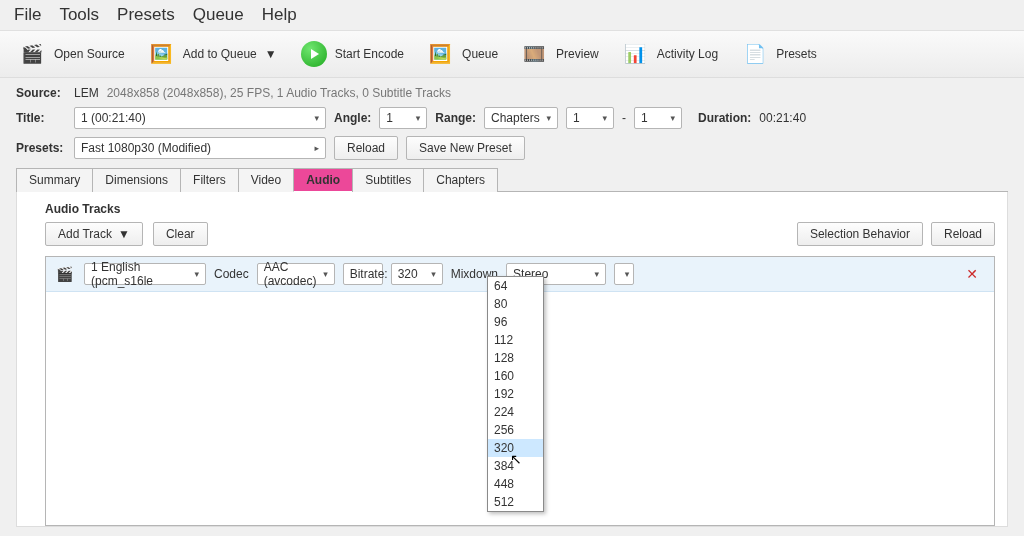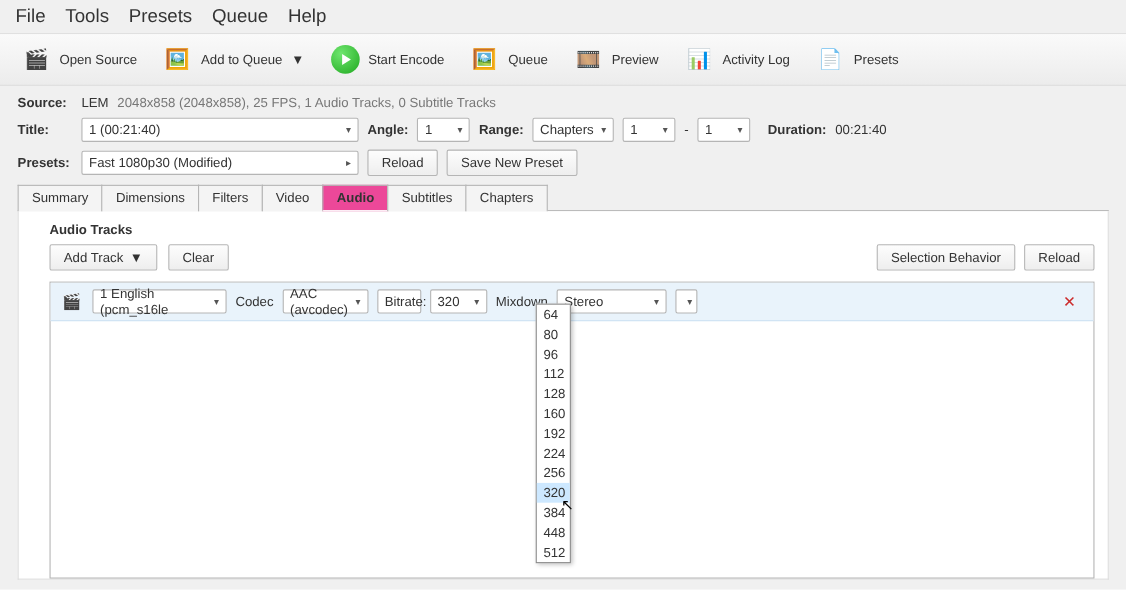--- a/index.html
+++ b/index.html
@@ -105,21 +105,21 @@
   background:#e9f3fb;
   border-bottom:1px solid #cfe3f3;
 }
 .track-row .icon{width:22px;height:18px;display:flex;align-items:center;justify-content:center;font-size:14px;}
 .del-icon{margin-left:auto;color:#cc2b2b;font-size:14px;padding:0 8px;}
 .mini-label{font-size:12px;color:#333;}
 
 .bitrate-popup{
   position:absolute;
   left:441px; top:19px;
-  width:32px;
+  width:57px;
   background:#fff;
   border:1px solid #8a8a8a;
   box-shadow:2px 2px 4px rgba(0,0,0,0.25);
   z-index:50;
   font-size:12px;
 }
 .bitrate-popup div{
   padding:2px 6px; cursor:default;
 }
 .bitrate-popup div.sel{background:#cde8ff;}

